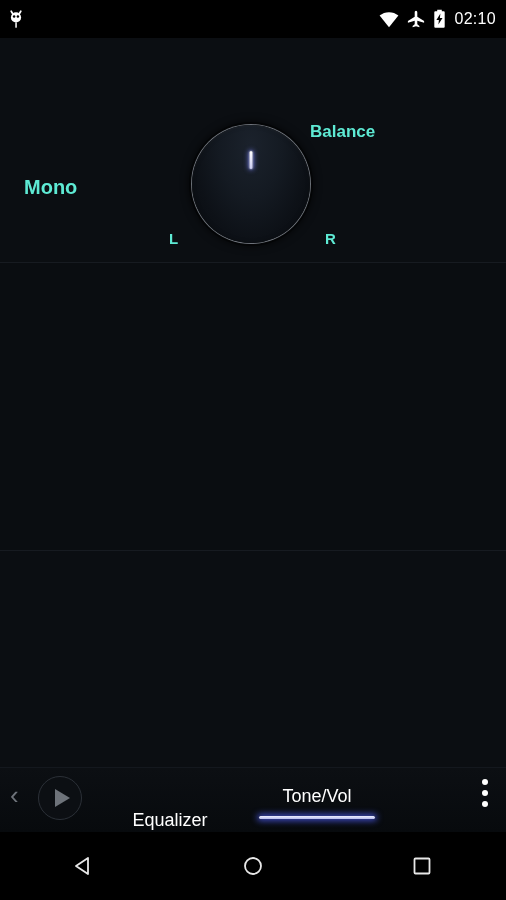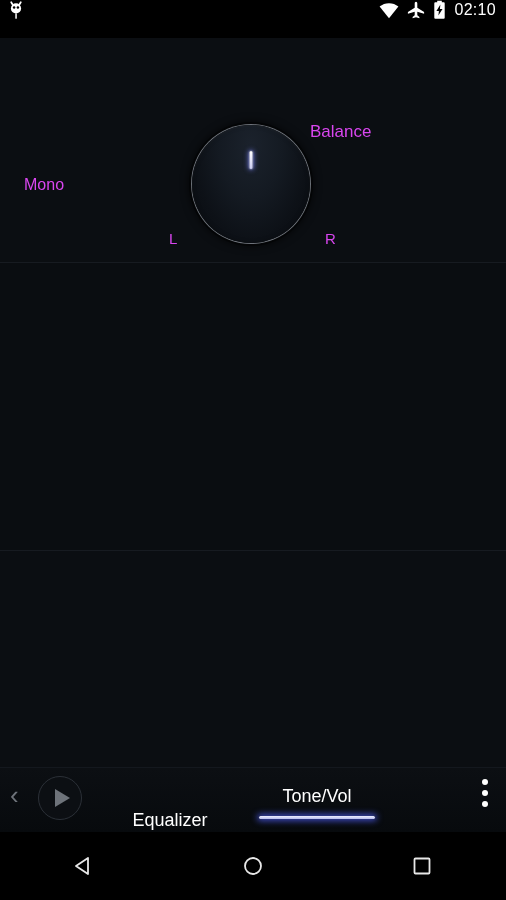--- a/index.html
+++ b/index.html
@@ -13,21 +13,21 @@
     position:relative;
     width:506px; height:900px;
     background:#0a0d11;
   }
 
   
   .statusbar{
     position:absolute; top:0; left:0;
     width:506px; height:38px;
     background:#000;
-    display:flex; align-items:flex-start;
+    display:flex; align-items:center;
     padding:0 10px 0 8px;
   }
   .sb-left{ display:flex; align-items:center; gap:6px; flex:0 0 auto;}
   .sb-right{ margin-left:auto; display:flex; align-items:center; gap:8px;}
   .sb-time{ color:#fff; font-size:16px; letter-spacing:.3px; }
   .icon-svg{ display:block; }
 
   
   .panel-balance{
     position:absolute; top:38px; left:0; width:506px; height:224px;
@@ -74,25 +74,25 @@
     width:3px;
     border-radius:2px;
     background:linear-gradient(to bottom,#ffffff,#c9caf0);
     box-shadow:0 0 5px 1px rgba(120,130,255,.75), 0 0 2px #fff;
     transform-origin:50% 100%;
   }
 
   
   .lbl{
     position:absolute;
-    color:#d946ef;
+    color:#5eead4;
     white-space:nowrap;
-    font-weight:400;
-  }
-  .lbl-mono{ font-size:16px; }
+    font-weight:700;
+  }
+  .lbl-mono{ font-size:20px; }
   .lbl-bal { font-size:17px; }
   .lbl-lr  { font-size:15px; }
   .lbl-sx  { font-size:16px; }
   .lbl-vol { font-size:16px; }
 
   
   .tabbar{
     position:absolute; top:767px; left:0; width:506px; height:65px;
     background:linear-gradient(to bottom,#0c0f13 0%, #070a0d 100%);
     border-top:1px solid #14181e;

